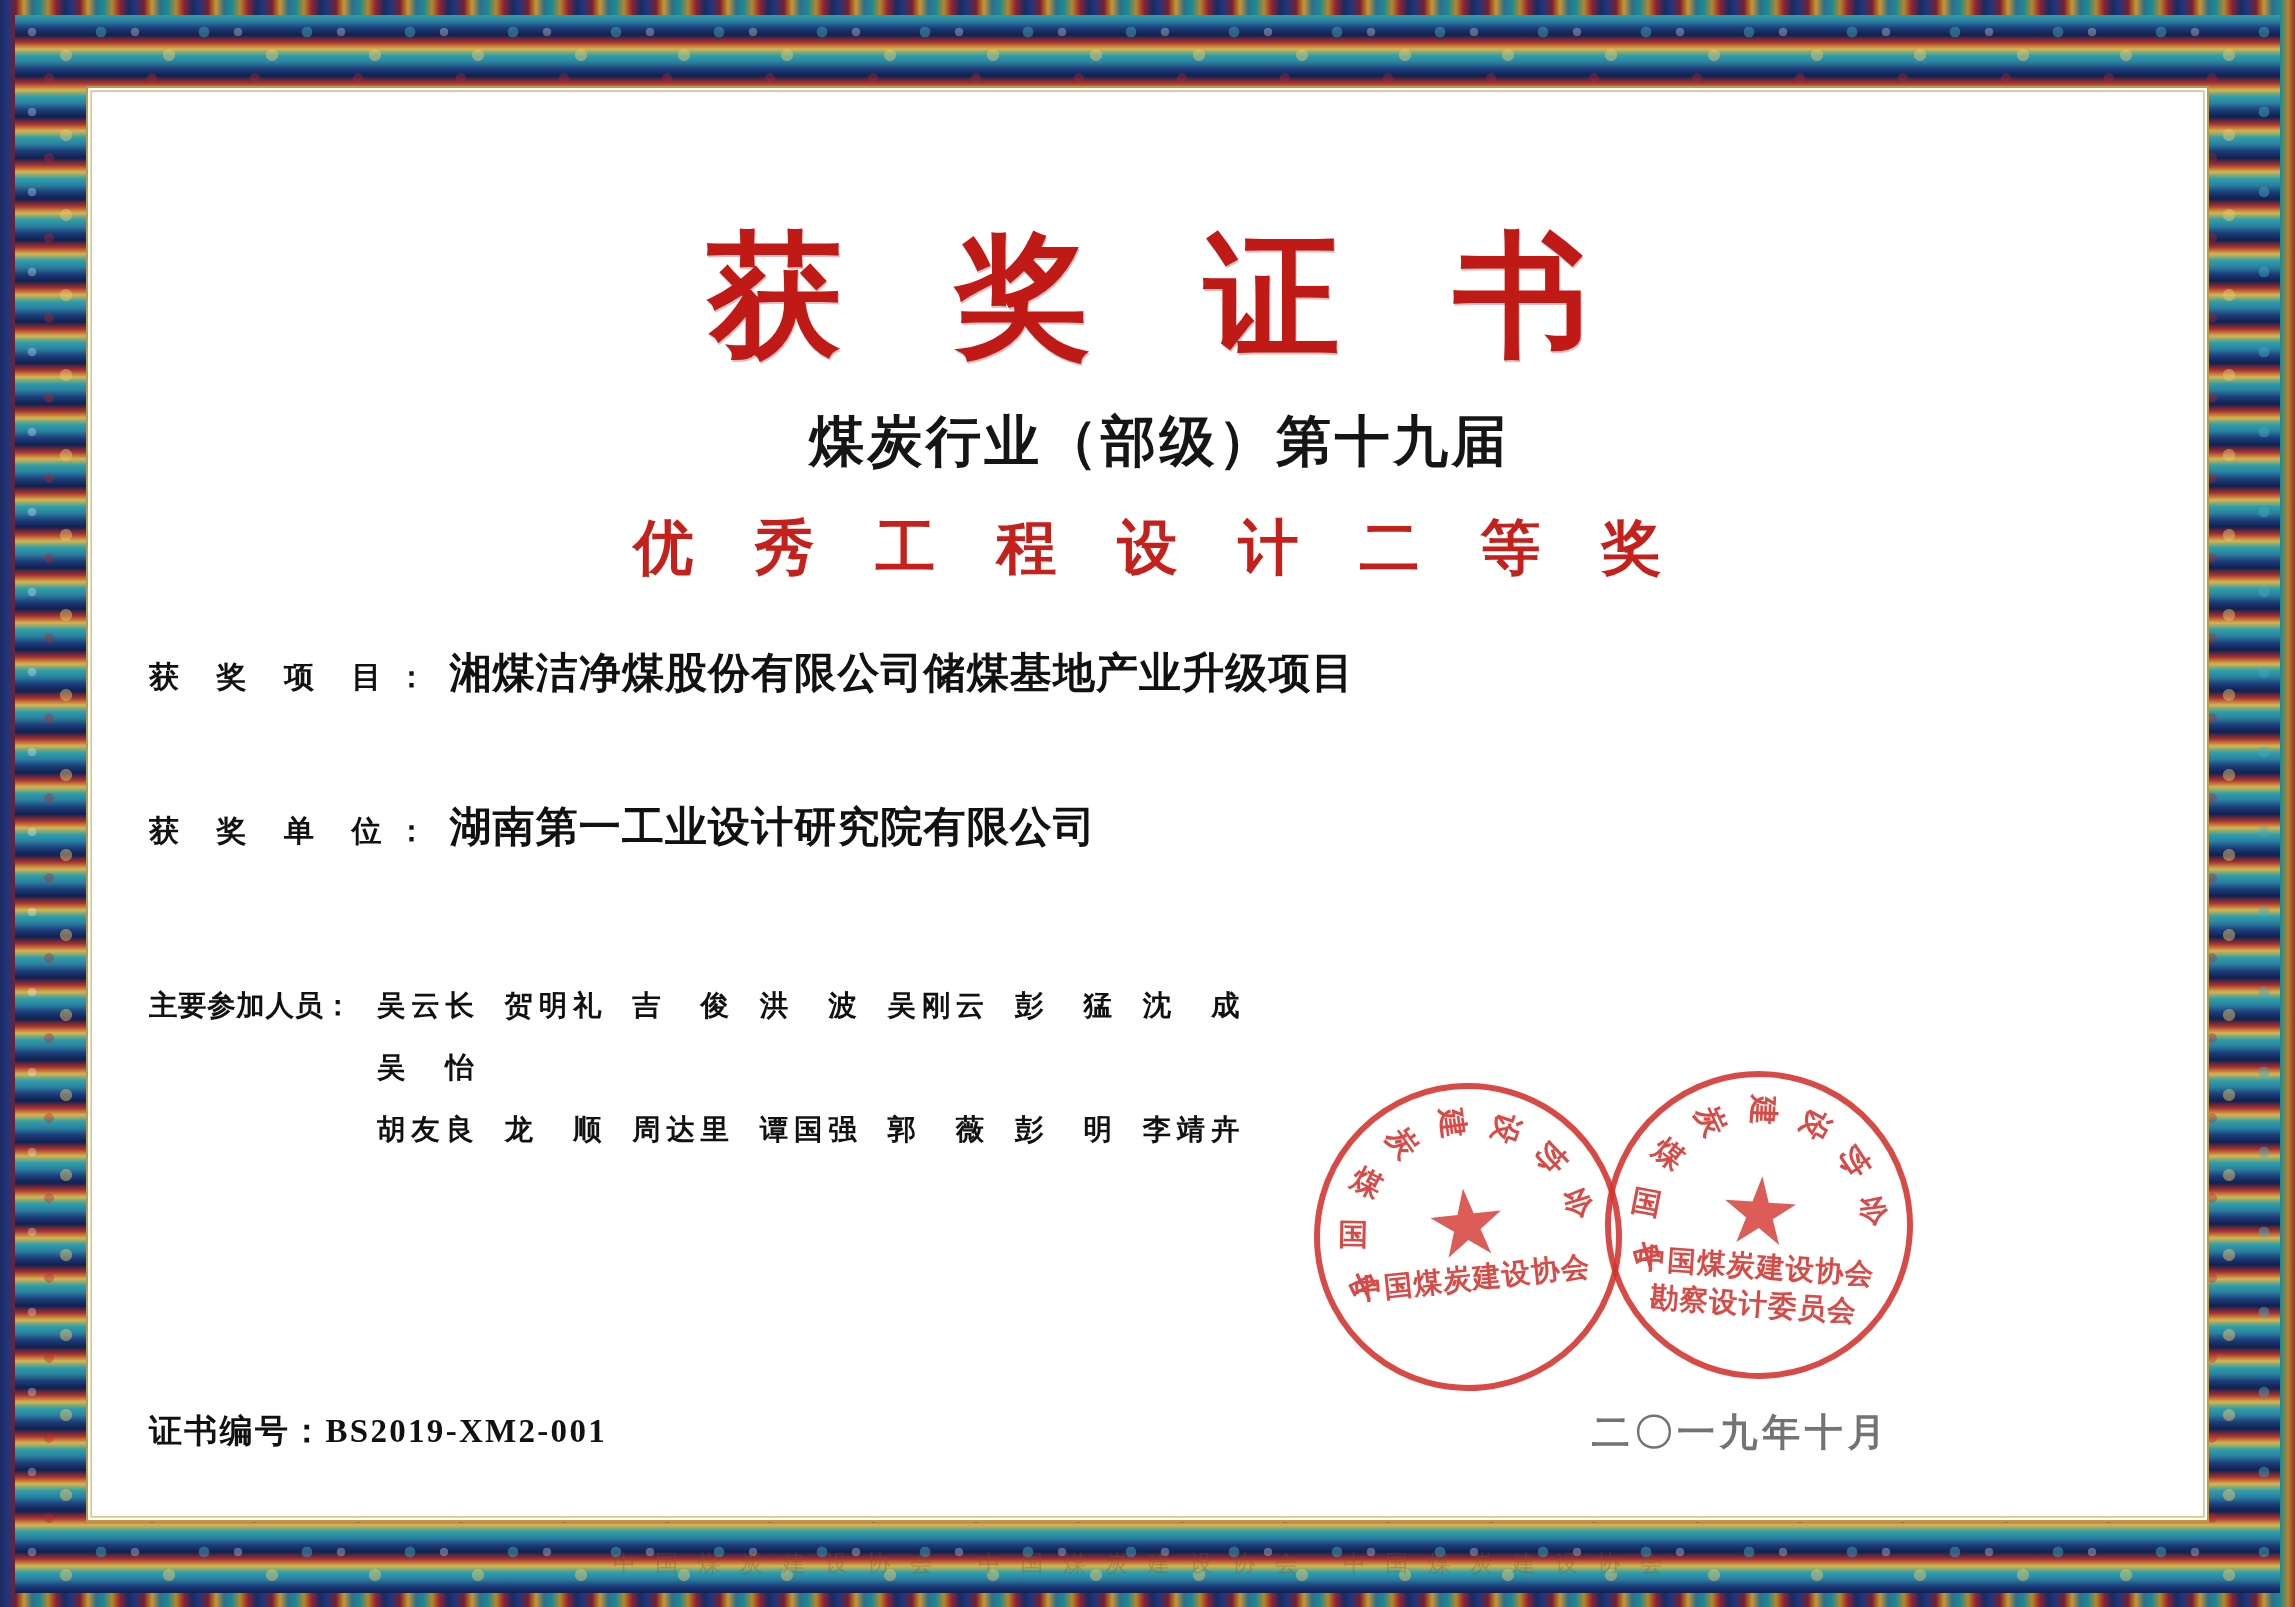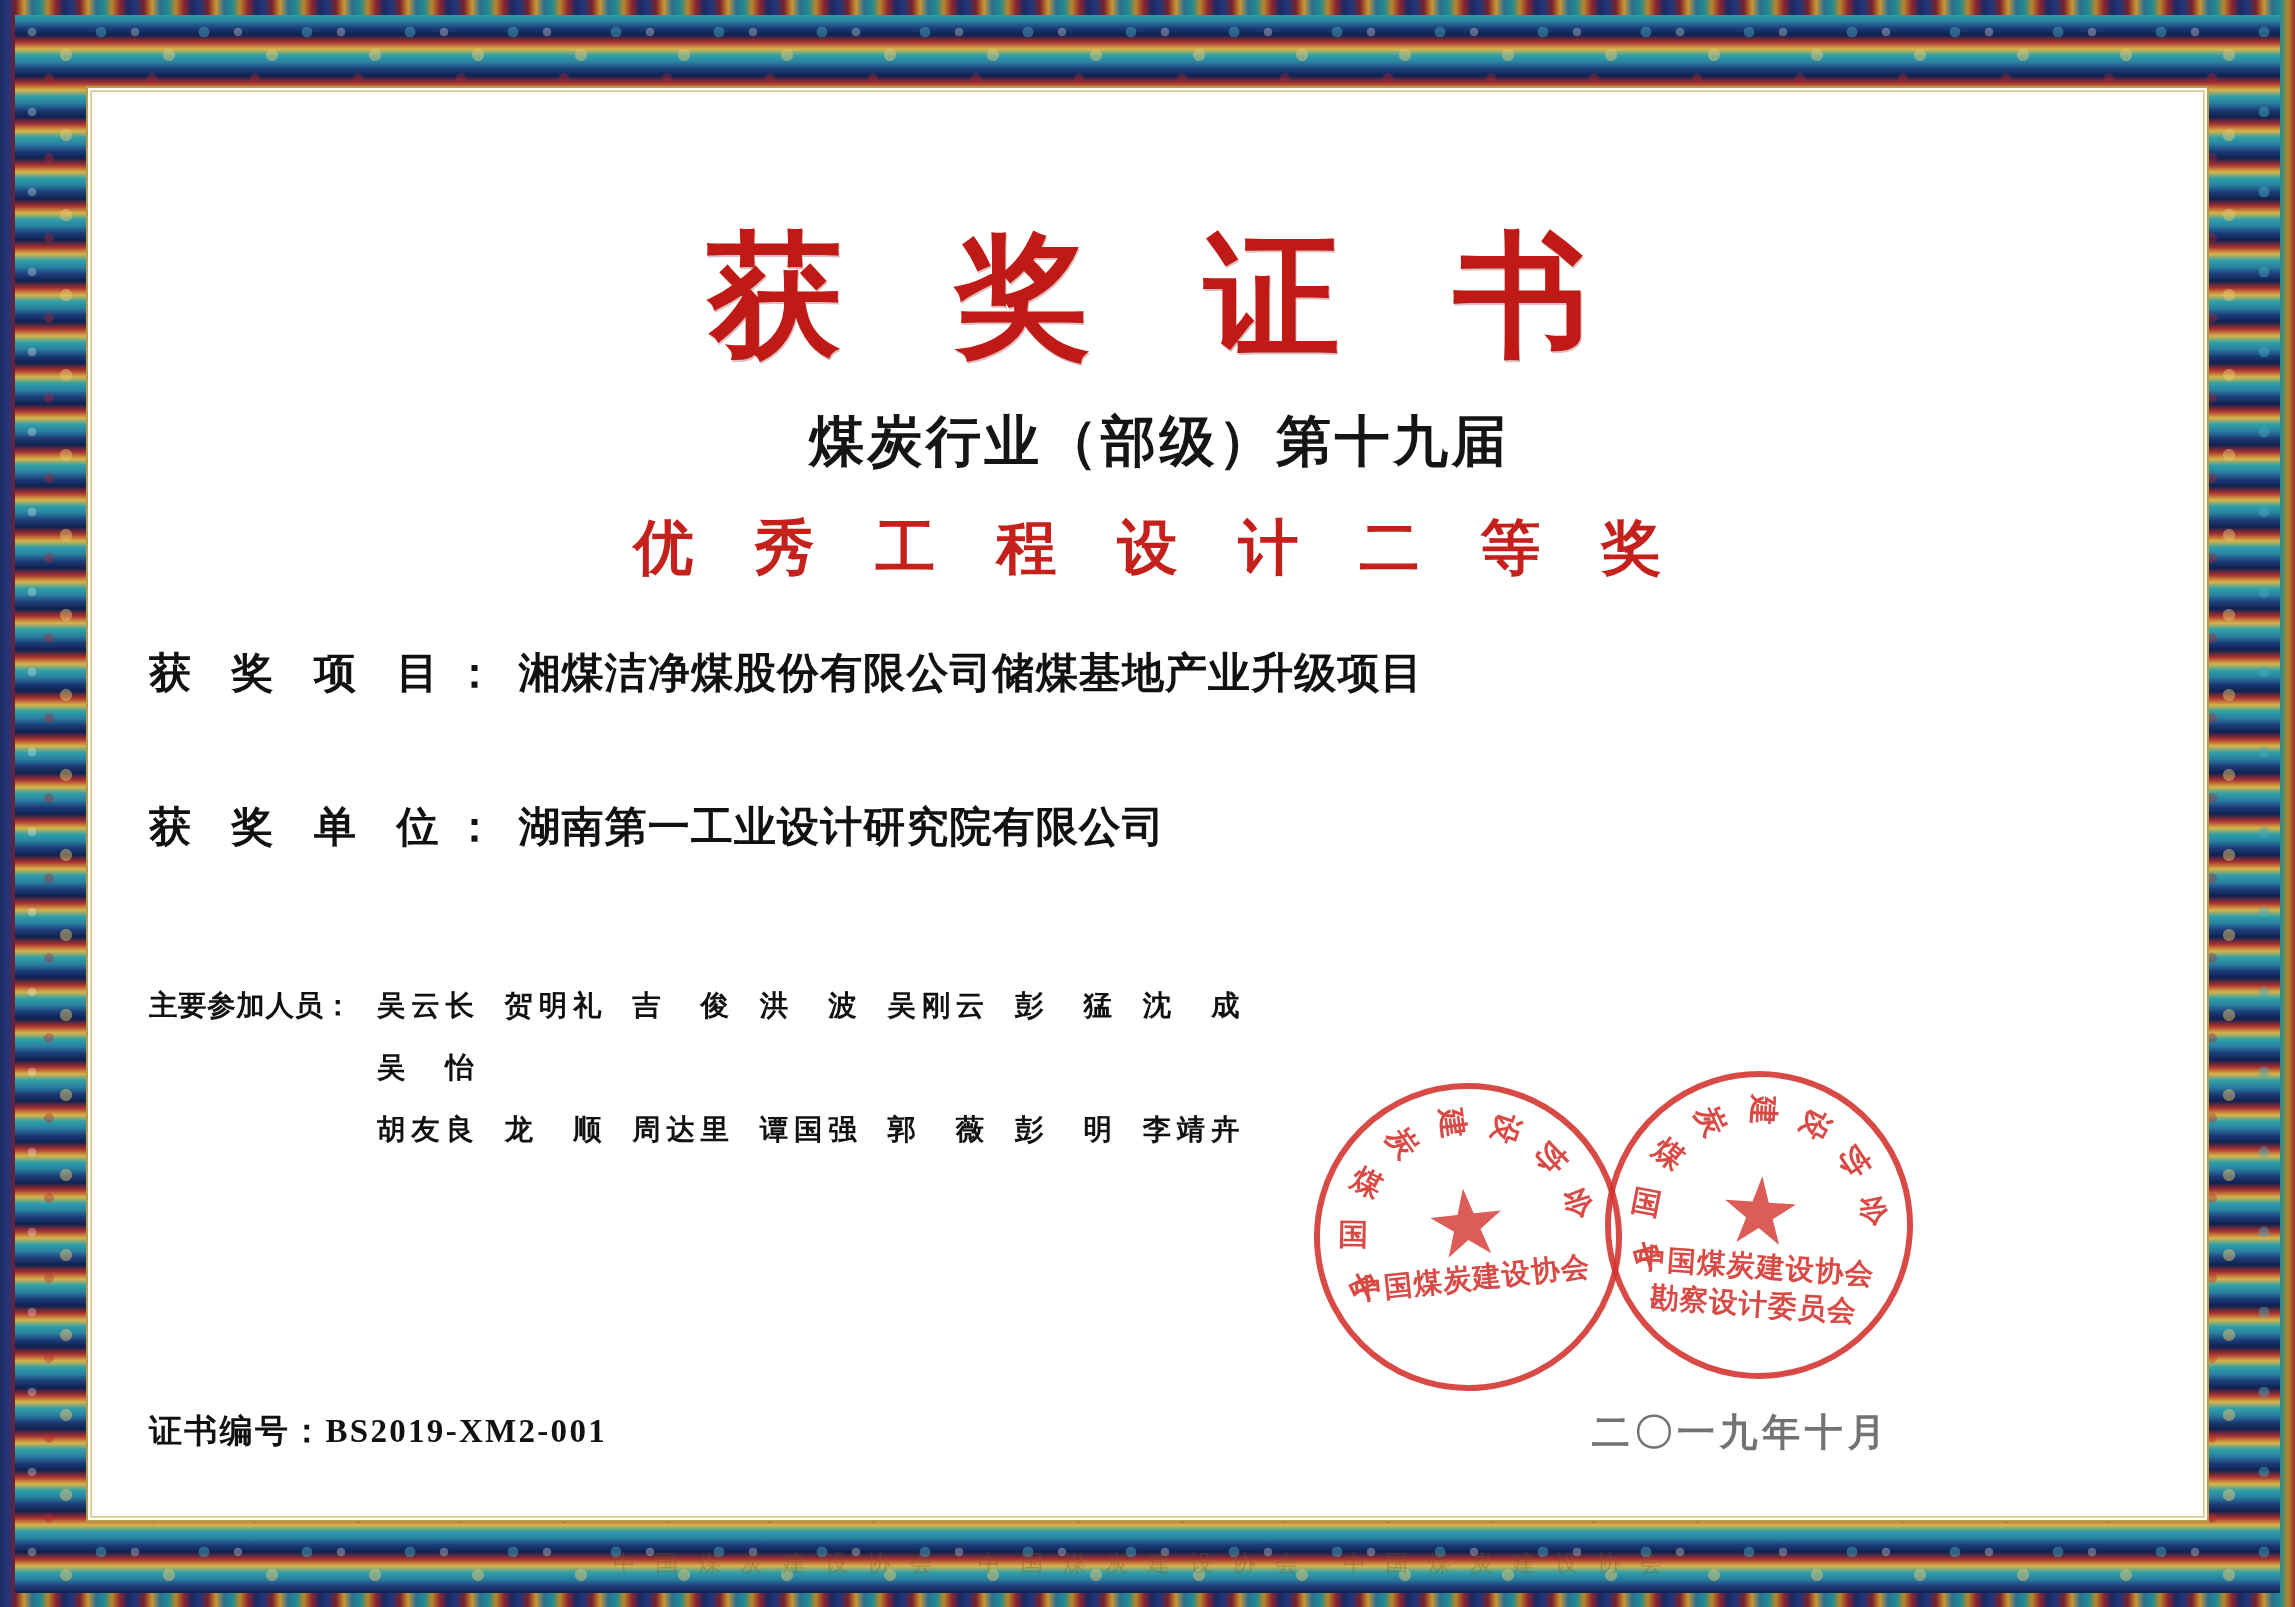--- a/index.html
+++ b/index.html
@@ -128,21 +128,21 @@
     left: 63px;
     right: 34px;
     display: flex;
     align-items: baseline;
     color: #111;
   }
   .field-row.project { top: 559px; }
   .field-row.unit    { top: 679px; margin-top: 34px; }
 
   .field-label {
-    font-size: 42px;
+    font-size: 30px;
     letter-spacing: 15px;
     white-space: nowrap;
     font-weight: 600;
   }
   .field-value {
     font-size: 42px;
     letter-spacing: 1.1px;
     font-weight: 600;
     margin-left: 8px;
   }

